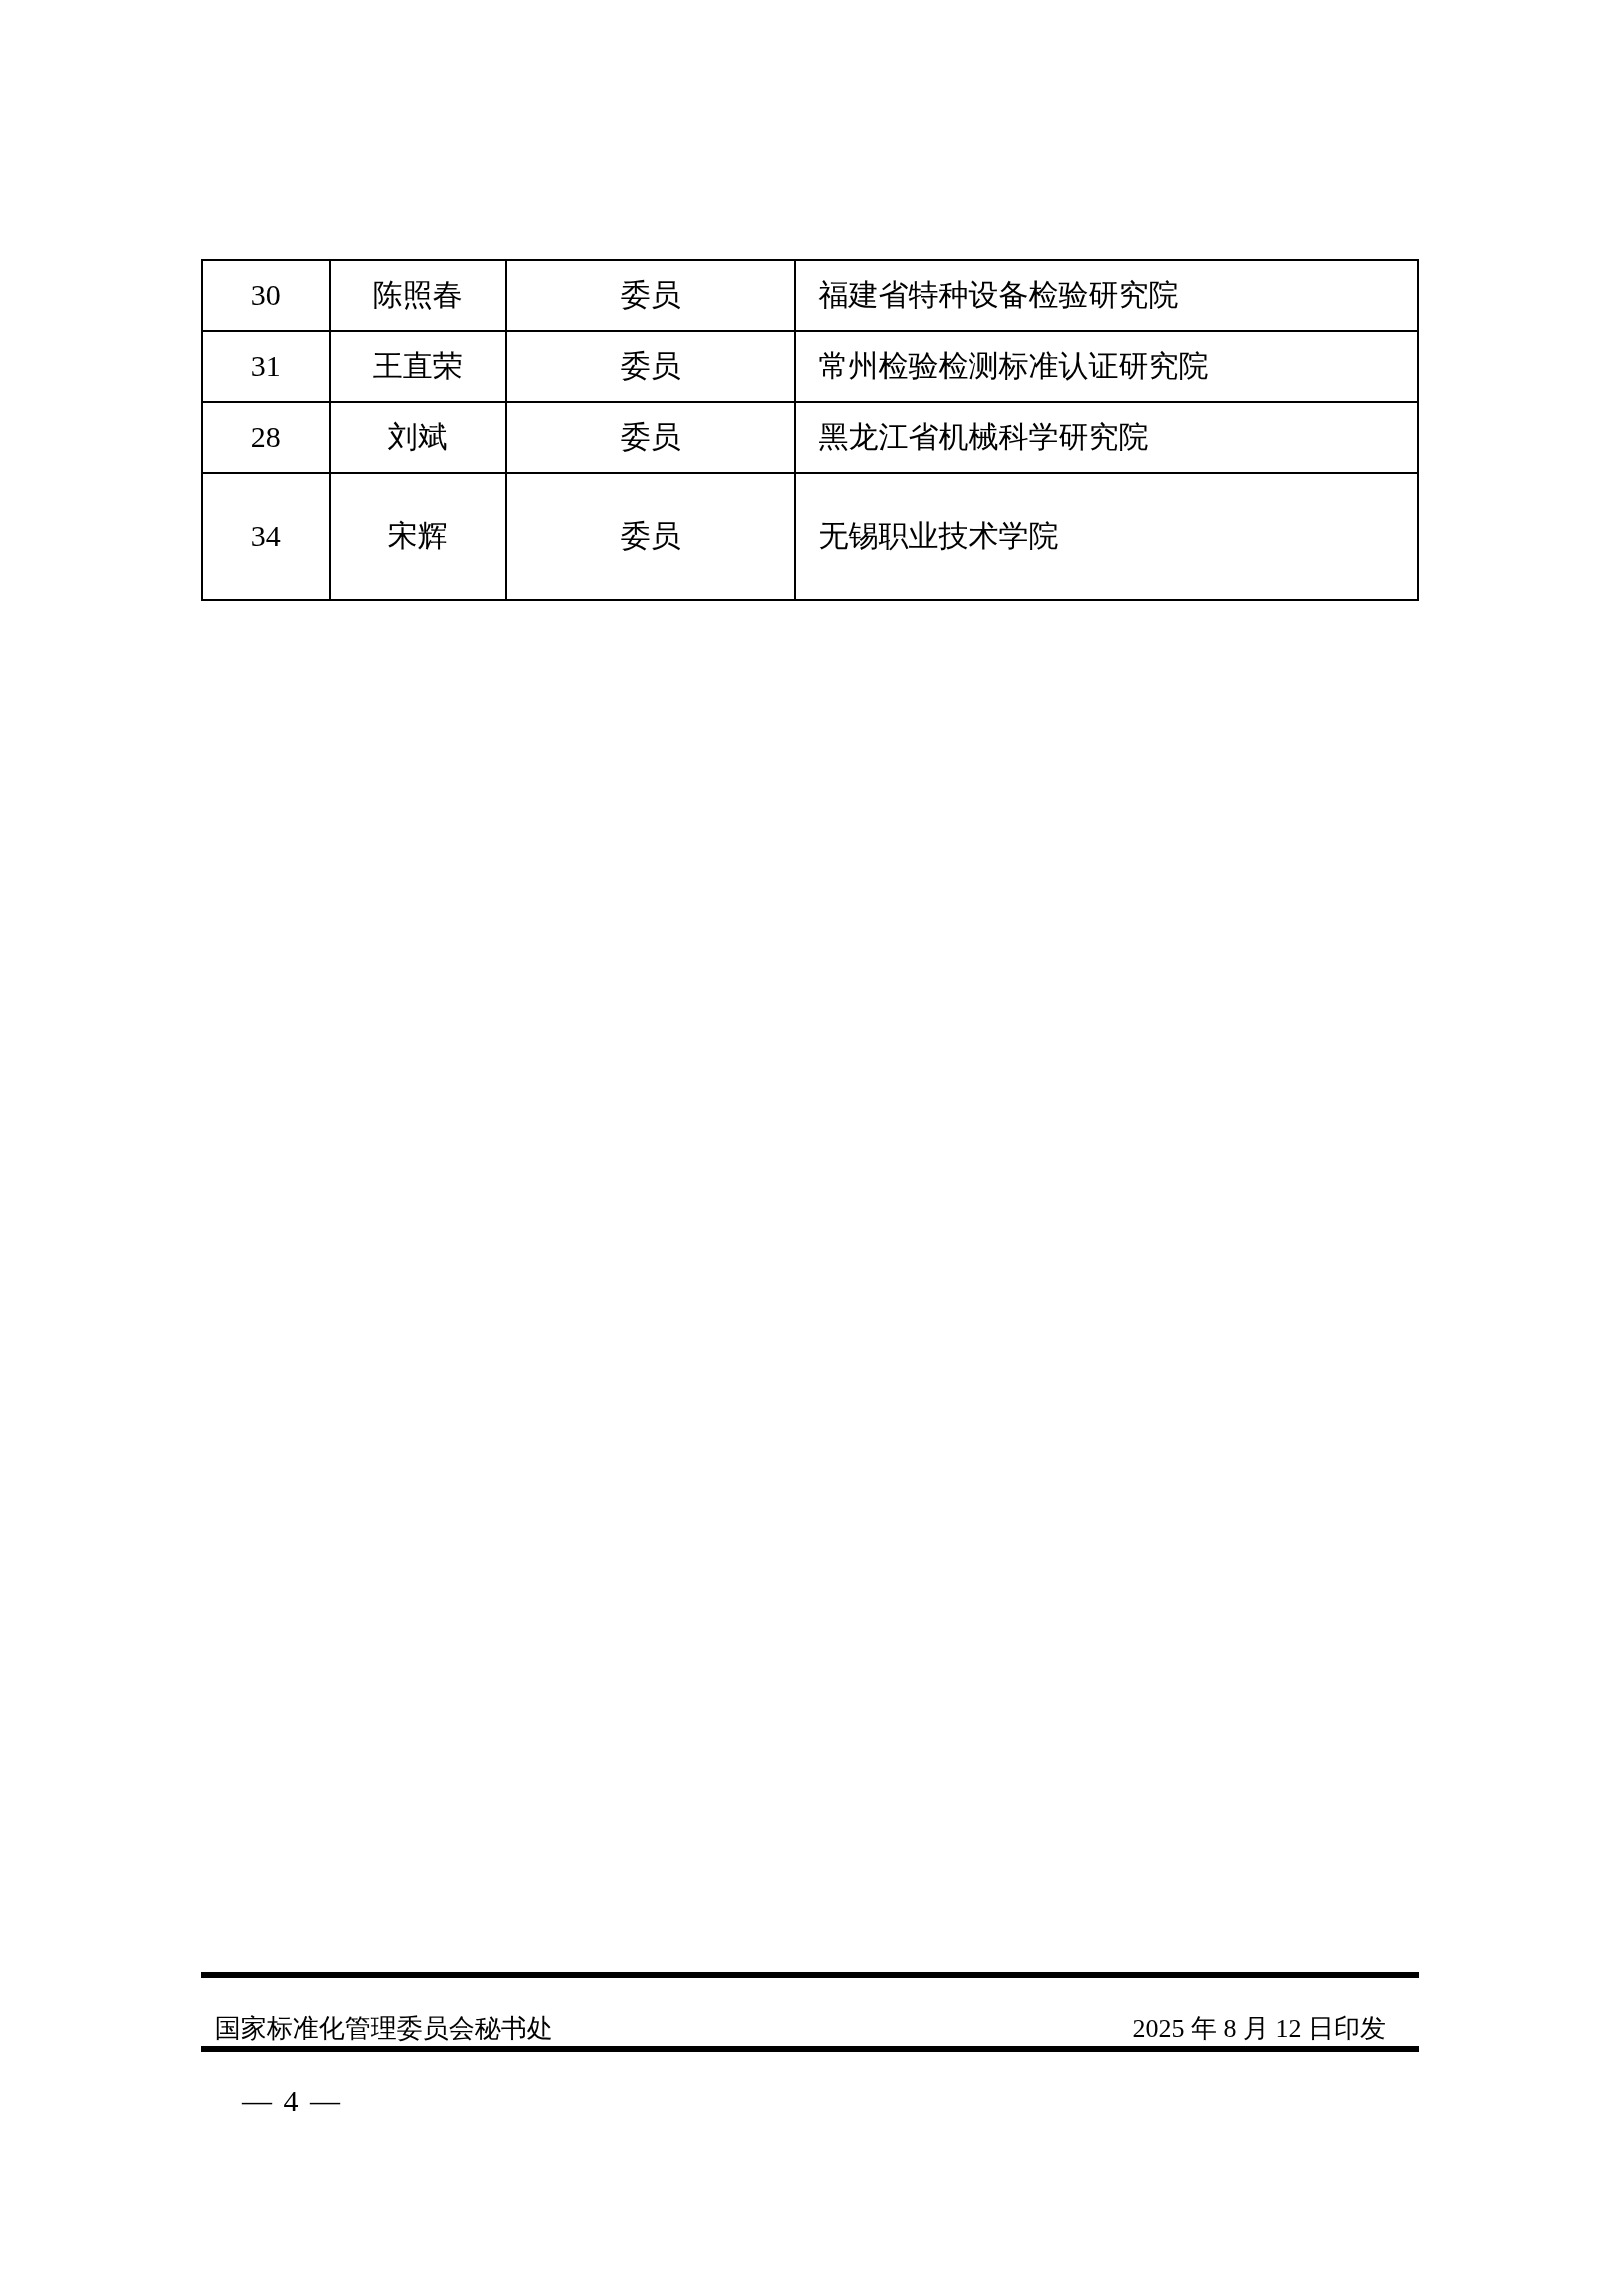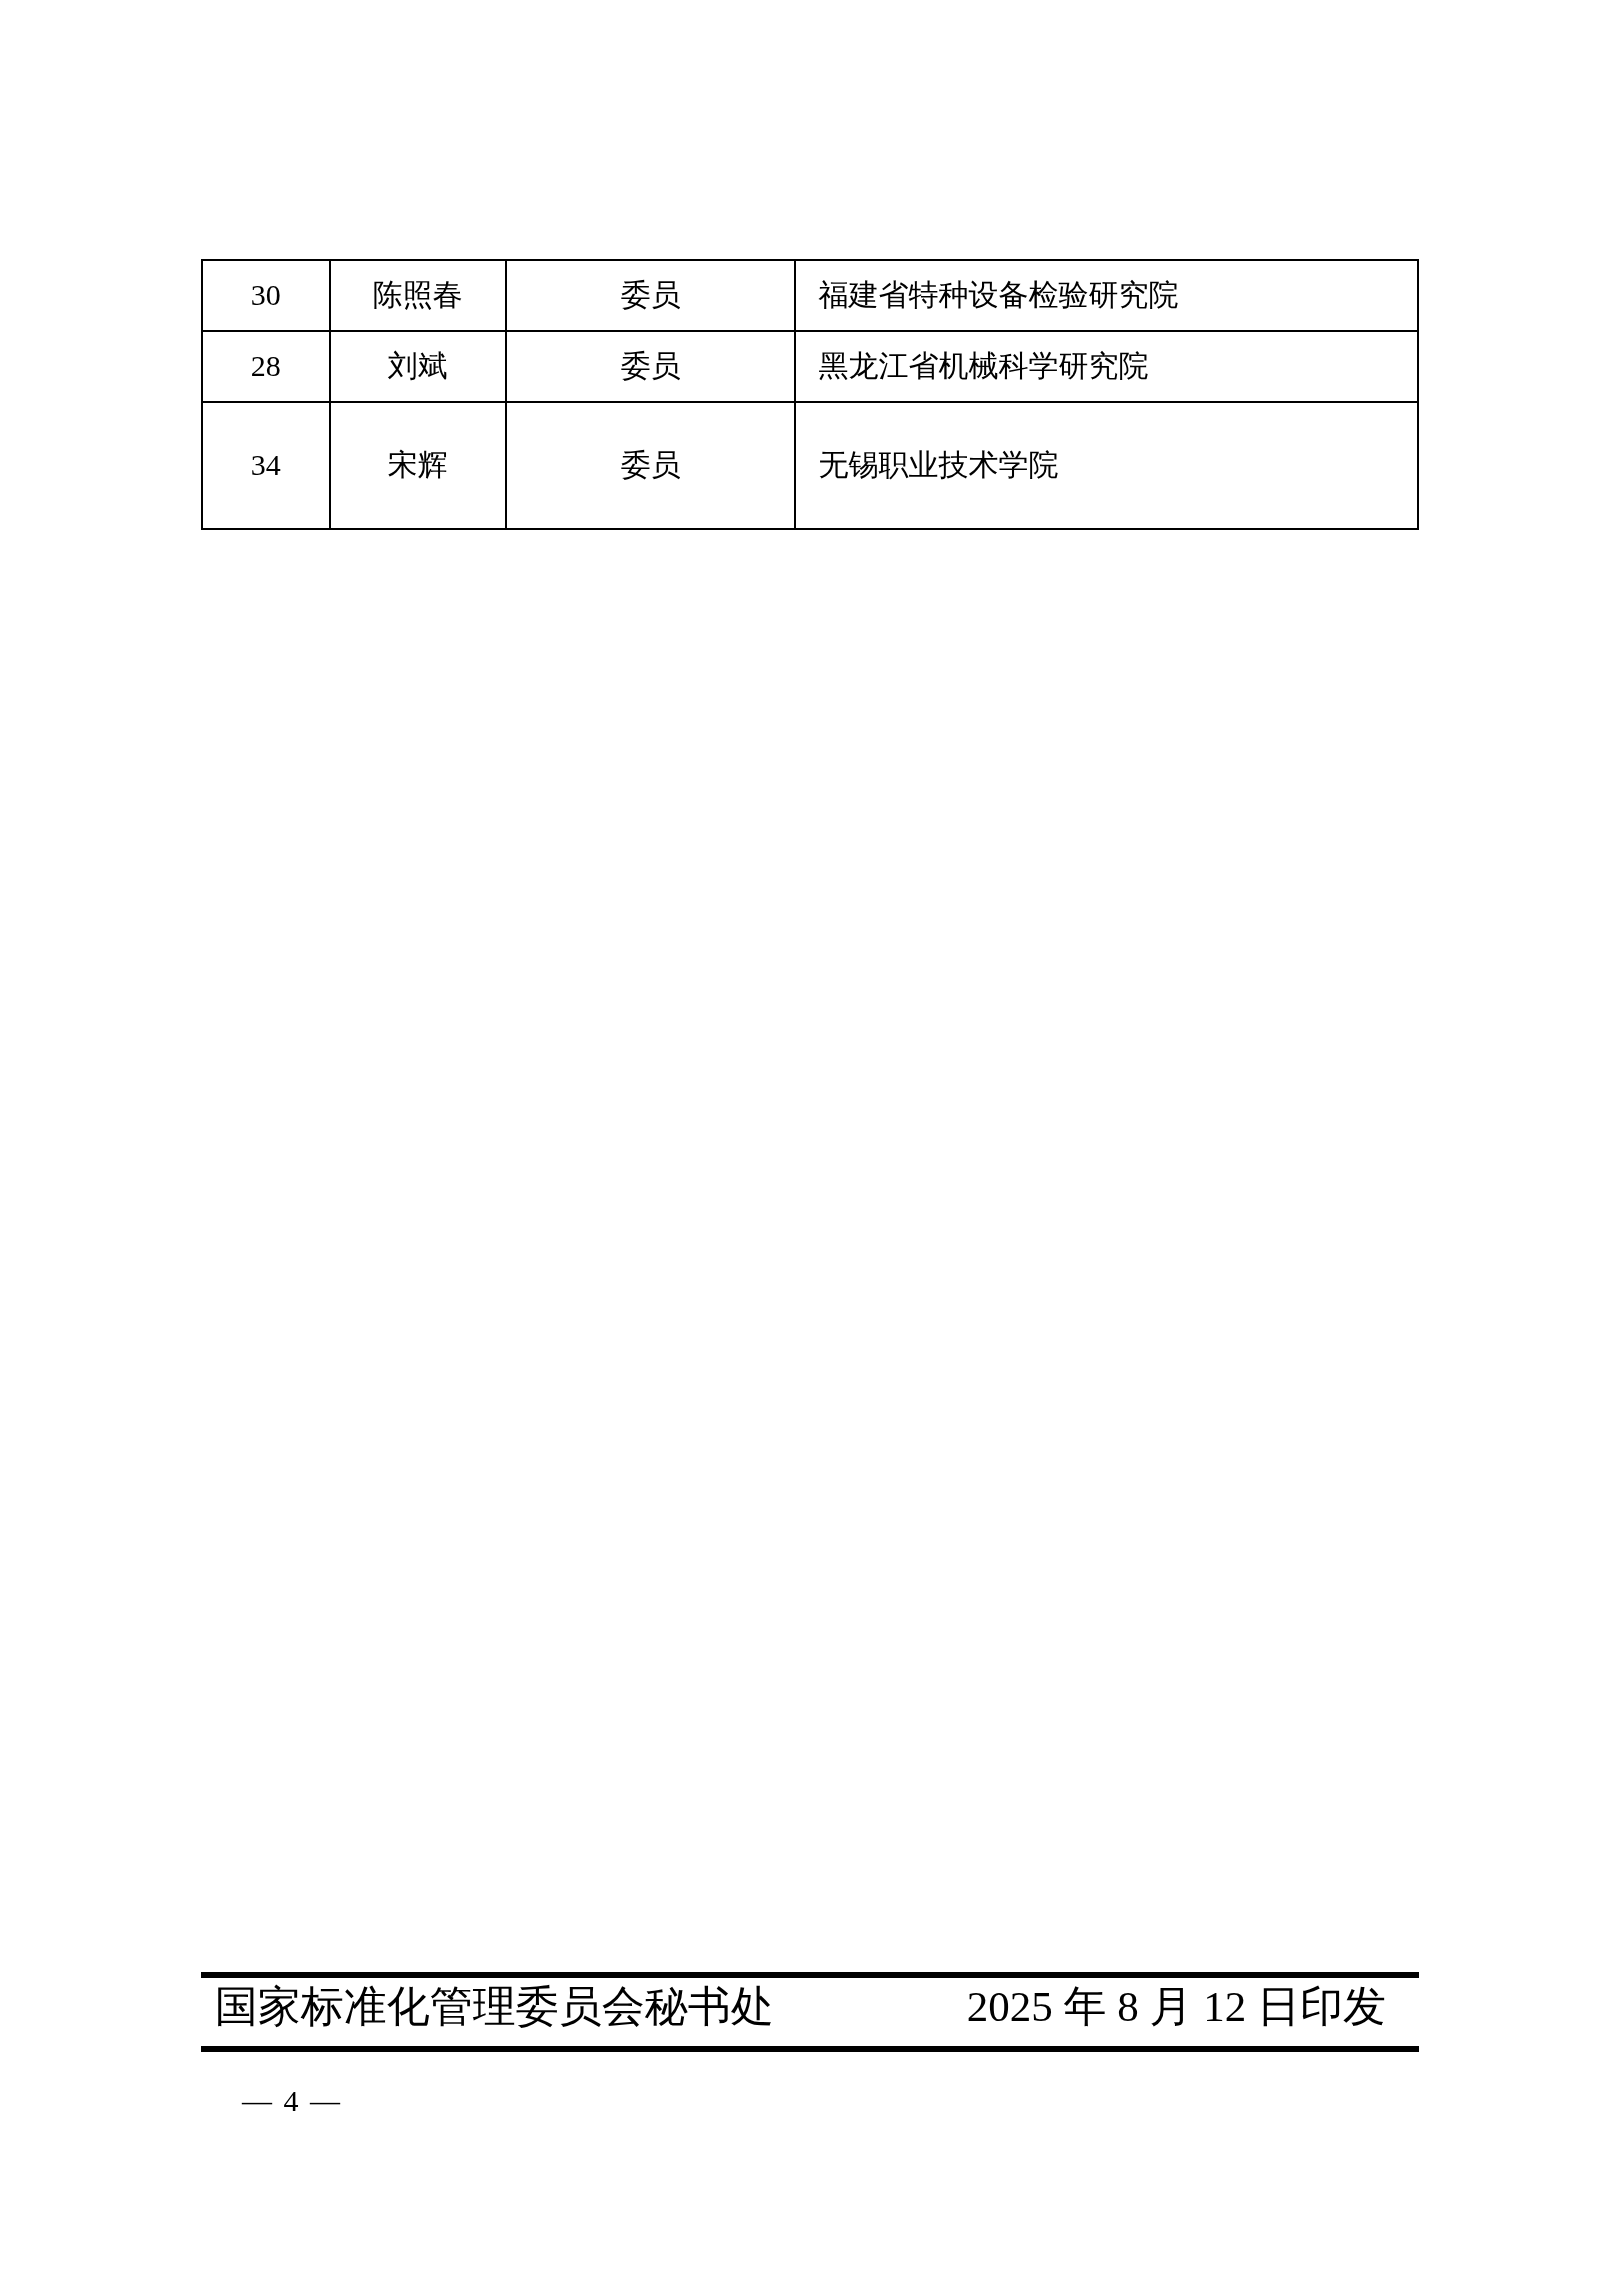--- a/index.html
+++ b/index.html
@@ -63,26 +63,26 @@
   .footer-rule-top    { top: 1972px; }
   .footer-rule-bottom { top: 2046px; }
 
   .footer-row {
     position: absolute;
     left: 201px;
     top: 1978px;
     width: 1218px;
     height: 68px;
     display: flex;
-    align-items: flex-start;
+    align-items: flex-end;
     justify-content: space-between;
     padding-left: 13.7px;
     padding-right: 33px;
     box-sizing: border-box;
-    font-size: 43px;
+    font-size: 26px;
   }
 
   .page-number {
     position: absolute;
     left: 242px;
     top: 2084px;
     font-size: 30px;
     letter-spacing: 2px;
   }
 </style>
@@ -99,20 +99,26 @@
       <col class="col-org">
     </colgroup>
     <tbody id="members-tbody">
     <tr>
       <td class="c-no">30</td>
       <td class="c-name">陈照春</td>
       <td class="c-role">委员</td>
       <td class="c-org">福建省特种设备检验研究院</td>
     </tr>
 
+    <tr>
+      <td class="c-no">31</td>
+      <td class="c-name">王直荣</td>
+      <td class="c-role">委员</td>
+      <td class="c-org">常州检验检测标准认证研究院</td>
+    </tr>
 
     <tr>
       <td class="c-no">28</td>
       <td class="c-name">刘斌</td>
       <td class="c-role">委员</td>
       <td class="c-org">黑龙江省机械科学研究院</td>
     </tr>
 
 
     <tr>

